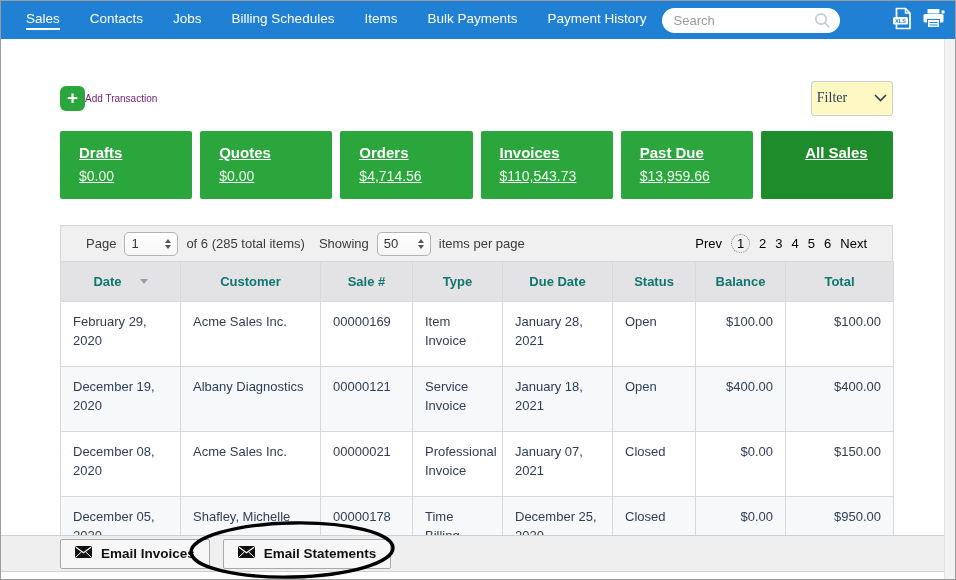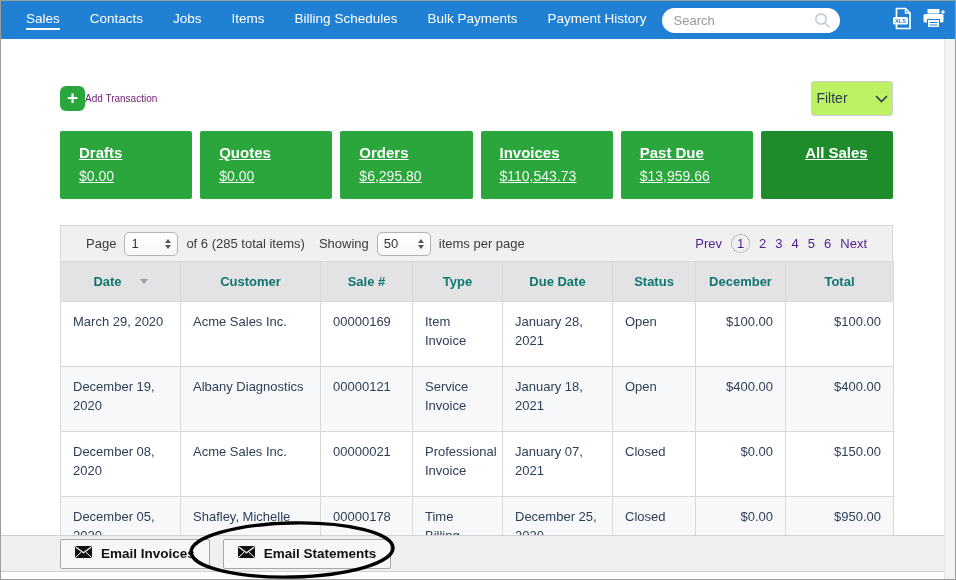--- a/index.html
+++ b/index.html
@@ -23,23 +23,23 @@
 
   
   .content { width:833px; margin-left:59px; }
 
   .toolbar { margin-top:41px; height:36px; display:flex; align-items:center; justify-content:space-between; }
   .addbtn { display:flex; align-items:center; cursor:pointer; }
   .plus { width:25px; height:25px; background:#2ba63c; border-radius:6px; color:#fff;
           font-size:19px; font-weight:bold; display:flex; align-items:center; justify-content:center;
           line-height:1; padding-bottom:2px; }
   .addlabel { margin-left:0; font-size:10px; color:#701a75; }
-  .filterbtn { width:82px; height:35px; background:#bef264; border:1px solid #c9cdd6; border-radius:3px;
+  .filterbtn { width:82px; height:35px; background:#fef9c3; border:1px solid #c9cdd6; border-radius:3px;
                display:flex; align-items:center; justify-content:center; gap:27px;
-               font-size:14px; color:#2b3c55; font-family:Liberation Sans, sans-serif; cursor:pointer; }
+               font-size:14px; color:#2b3c55; font-family:Liberation Serif, serif; cursor:pointer; }
 
   .cards { margin-top:15px; display:flex; gap:8px; }
   .card { flex:1; height:68px; background:#2ba63c; border-radius:2px; padding:13px 0 0 19px;
           color:#fff; cursor:pointer;text-decoration:underline; }
   .card.active { background:#1f8c2c;text-align:center; }
   .card-title { font-size:15px; font-weight:bold; }
   .card-amount { font-size:14px; margin-top:7px; color:rgba(255,255,255,0.93); }
 
   
   .pagebar { margin-top:26px; height:37px; background:#f0f0f1; border:1px solid #d6d6d6;
@@ -48,21 +48,21 @@
   .stepper { display:inline-flex; align-items:center; width:54px; height:24px; padding:0 6px;
              border:1px solid #b3b3b3; border-radius:5px; background:linear-gradient(#fff,#f6f6f6);
              margin:0 8px; cursor:pointer; }
   .stepper .val { font-size:13px; color:#333; }
   .arrows { display:flex; flex-direction:column; gap:2px; margin-left:auto; }
   .arrows i { width:0; height:0; border-left:3.5px solid transparent; border-right:3.5px solid transparent; }
   .arrows .up   { border-bottom:4.5px solid #555; }
   .arrows .down { border-top:4.5px solid #555; }
   .showlbl { margin-left:14px; }
   .pb-right { margin-left:auto; display:flex; align-items:center; gap:9px; }
-  .pglink, .pgnum { cursor:pointer; color:#4c1d95; }
+  .pglink, .pgnum { cursor:pointer; color:#000000; }
   .pgnum.current { width:19px; height:19px; border:1px dotted #7e7e7e; border-radius:50%;
                    display:inline-flex; align-items:center; justify-content:center; }
 
   
   table.grid { width:833px; border-collapse:collapse; table-layout:fixed; margin-top:-1px; }
   table.grid th, table.grid td { border:1px solid #d9d9dc; }
   table.grid th { height:40px; background:#e3e3e6; color:#0f766e; font-size:13px; font-weight:bold;
                   text-align:center; cursor:pointer; }
   table.grid td { height:65px; vertical-align:top; padding:10px 12px; font-size:13px;
                   color:#2e3e58; line-height:19px; background:#fff; }
@@ -95,24 +95,24 @@
     <div class="tab active">
         <span class="tlabel">Sales</span>
       </div>
     <div class="tab">
         <span class="tlabel">Contacts</span>
       </div>
     <div class="tab">
         <span class="tlabel">Jobs</span>
       </div>
     <div class="tab">
+        <span class="tlabel">Billing Schedules</span>
+      </div>
+    <div class="tab">
         <span class="tlabel">Items</span>
-      </div>
-    <div class="tab">
-        <span class="tlabel">Billing Schedules</span>
       </div>
     <div class="tab">
         <span class="tlabel">Bulk Payments</span>
       </div>
     <div class="tab">
         <span class="tlabel">Payment History</span>
       </div>
 
     <div class="searchwrap">
       <input class="search" type="text" placeholder="Search" style="">
@@ -169,21 +169,21 @@
       <div class="card">
         <div class="card-title">Drafts</div>
         <div class="card-amount">$0.00</div>
       </div>
       <div class="card">
         <div class="card-title">Quotes</div>
         <div class="card-amount">$0.00</div>
       </div>
       <div class="card">
         <div class="card-title">Orders</div>
-        <div class="card-amount">$6,295.80</div>
+        <div class="card-amount">$4,714.56</div>
       </div>
       <div class="card">
         <div class="card-title">Invoices</div>
         <div class="card-amount">$110,543.73</div>
       </div>
       <div class="card">
         <div class="card-title">Past Due</div>
         <div class="card-amount">$13,959.66</div>
       </div>
       <div class="card active">
@@ -242,27 +242,27 @@
             <span class="th-flex">
               <span>Date</span>
               <span class="sortarrow"></span>
             </span>
           </th>
           <th><span>Customer</span></th>
           <th><span>Sale #</span></th>
           <th><span>Type</span></th>
           <th><span>Due Date</span></th>
           <th><span>Status</span></th>
-          <th><span>December</span></th>
+          <th><span>Balance</span></th>
           <th><span>Total</span></th>
         </tr>
       </thead>
       <tbody>
         <tr>
-          <td>March 29, 2020</td>
+          <td>February 29, 2020</td>
           <td>Acme Sales Inc.</td>
           <td>00000169</td>
           <td>Item Invoice</td>
           <td>January 28, 2021</td>
           <td>Open</td>
           <td class="num">$100.00</td>
           <td class="num">$100.00</td>
         </tr>
         <tr class="alt">
           <td>December 19, 2020</td>

